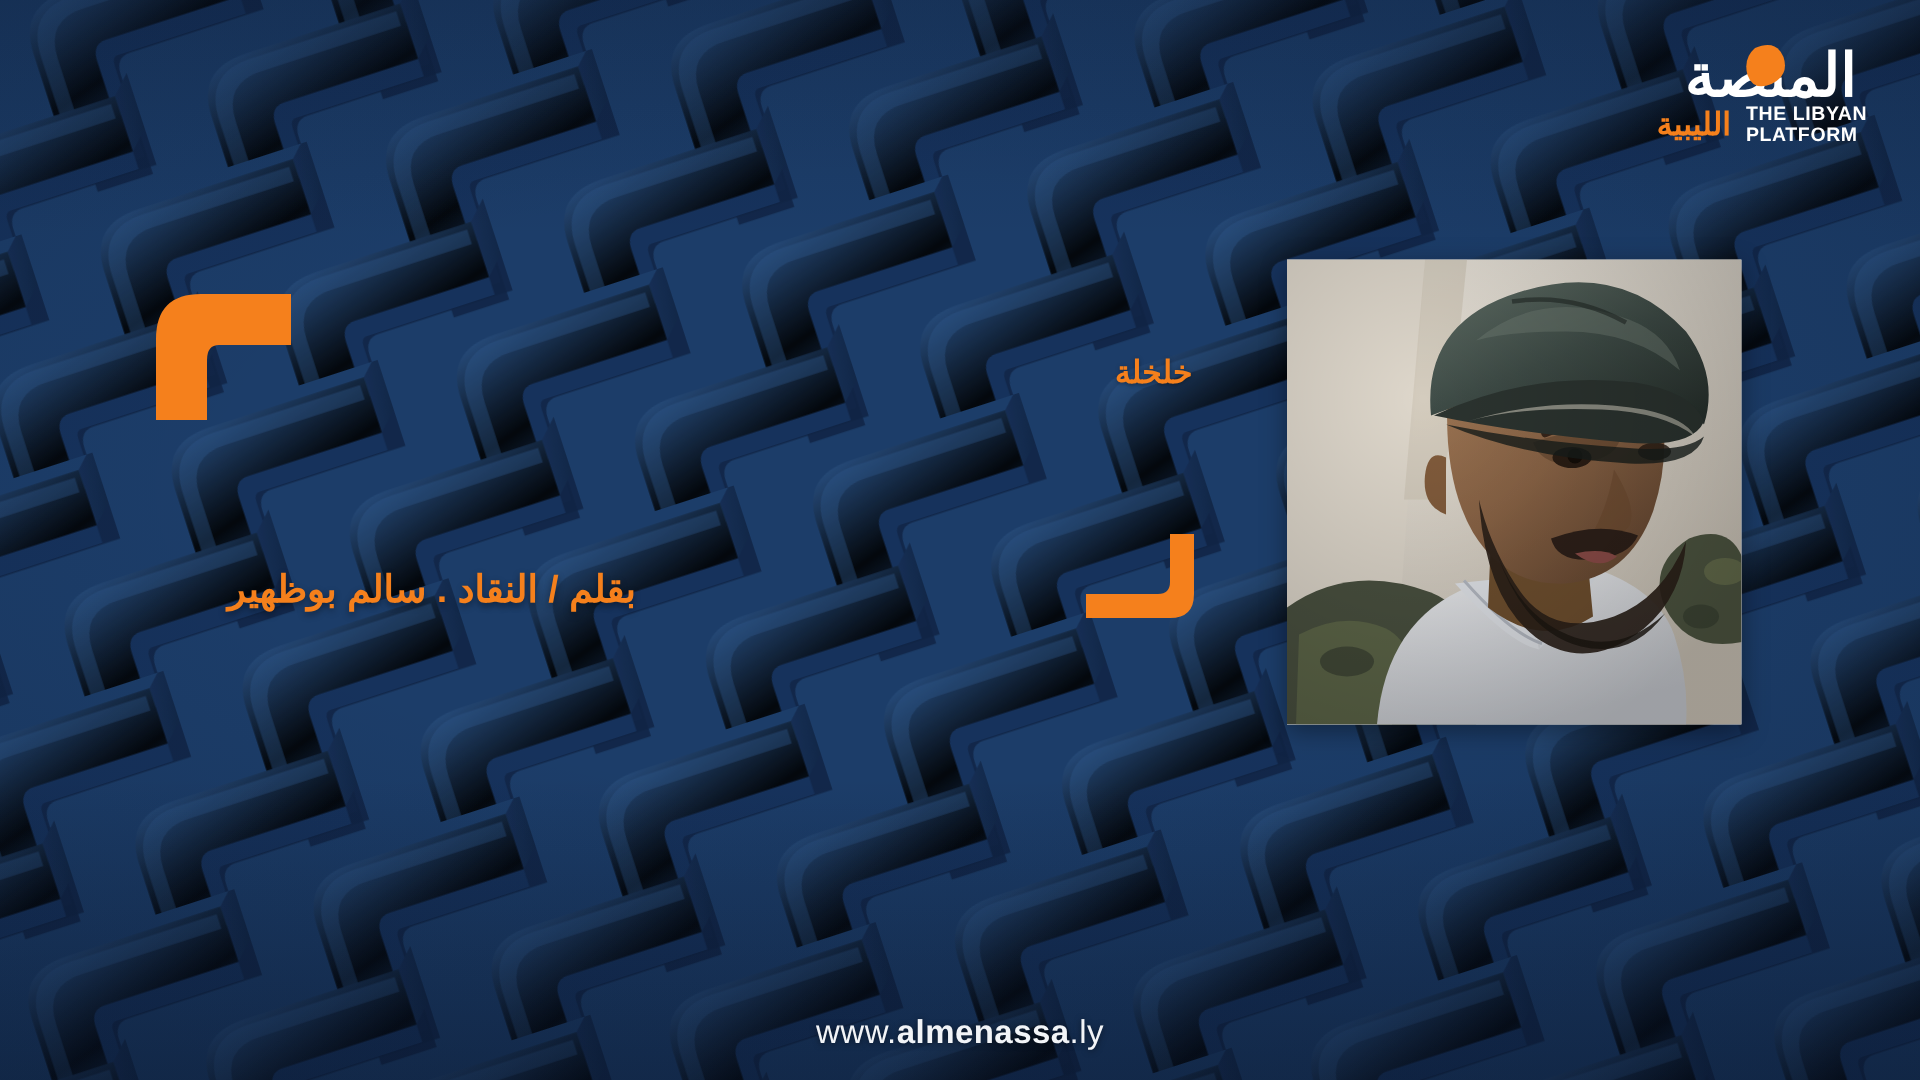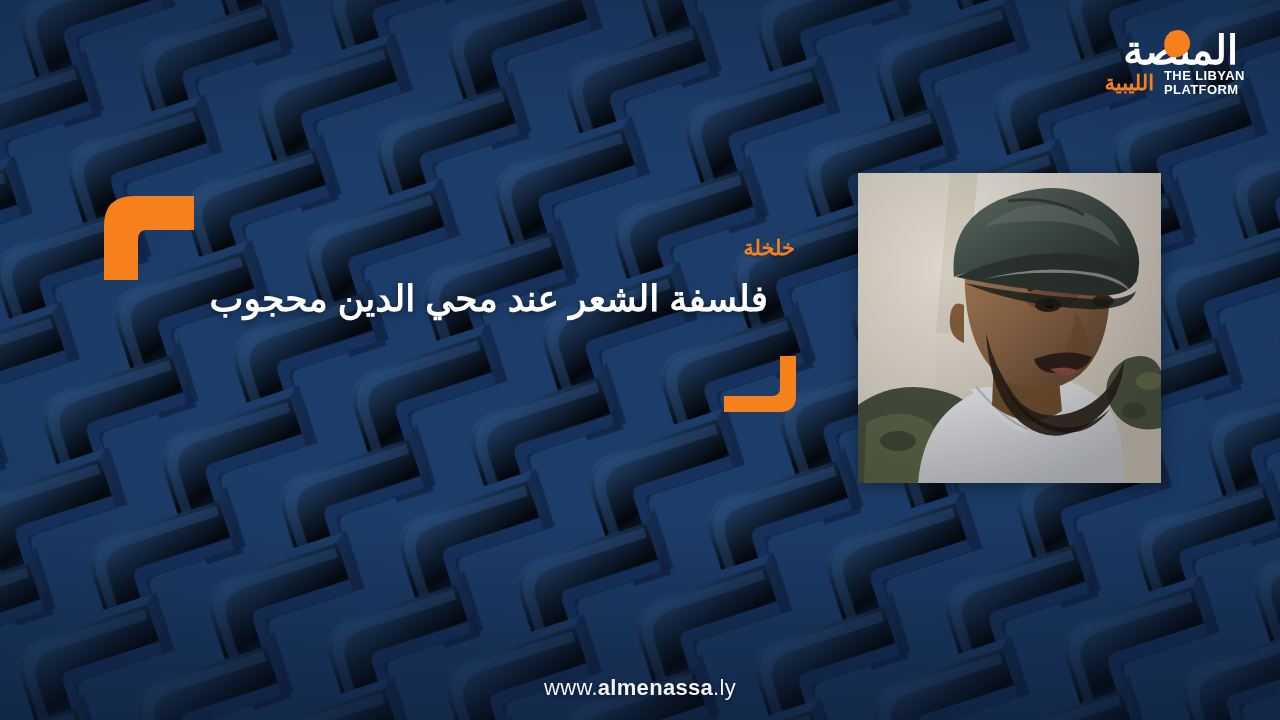--- a/index.html
+++ b/index.html
@@ -212,22 +212,22 @@
   </div>
 
   <div class="bracket" id="bracket-br">
     <svg viewBox="0 0 72 56">
       <path d="M72 0 L72 40 Q72 56 56 56 L0 56 L0 40 L48 40 Q56 40 56 32 L56 0 Z" fill="#F5801C"></path>
     </svg>
   </div>
 
   <div id="category">خلخلة</div>
 
-  <h1 id="headline">فلسفة الشعر عند محي الدين محجوب</h1>
-
+
+  <div id="byline">بقلم / النقاد . سالم بوظهير</div>
 
   <div id="photo-frame">
     <svg viewBox="0 0 303 310" preserveAspectRatio="xMidYMid slice">
       <defs>
         <linearGradient id="wallG" x1="0" y1="0" x2="0.6" y2="1">
           <stop offset="0" stop-color="#e9e4db"></stop>
           <stop offset="1" stop-color="#cfc7ba"></stop>
         </linearGradient>
         <linearGradient id="capG" x1="0.1" y1="0" x2="0.9" y2="1">
           <stop offset="0" stop-color="#5d6b63"></stop>

